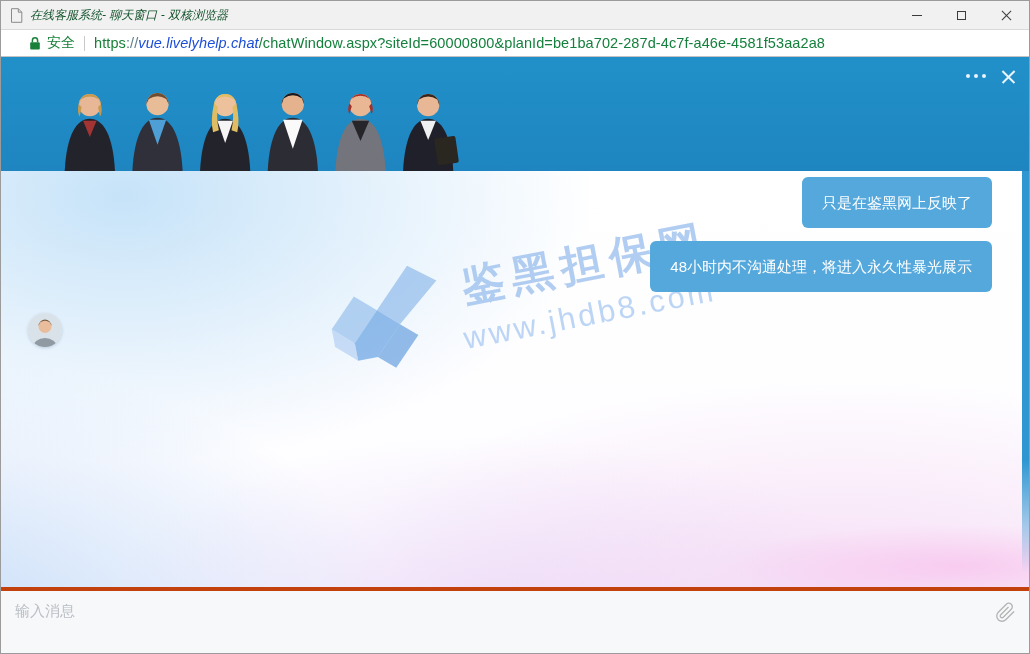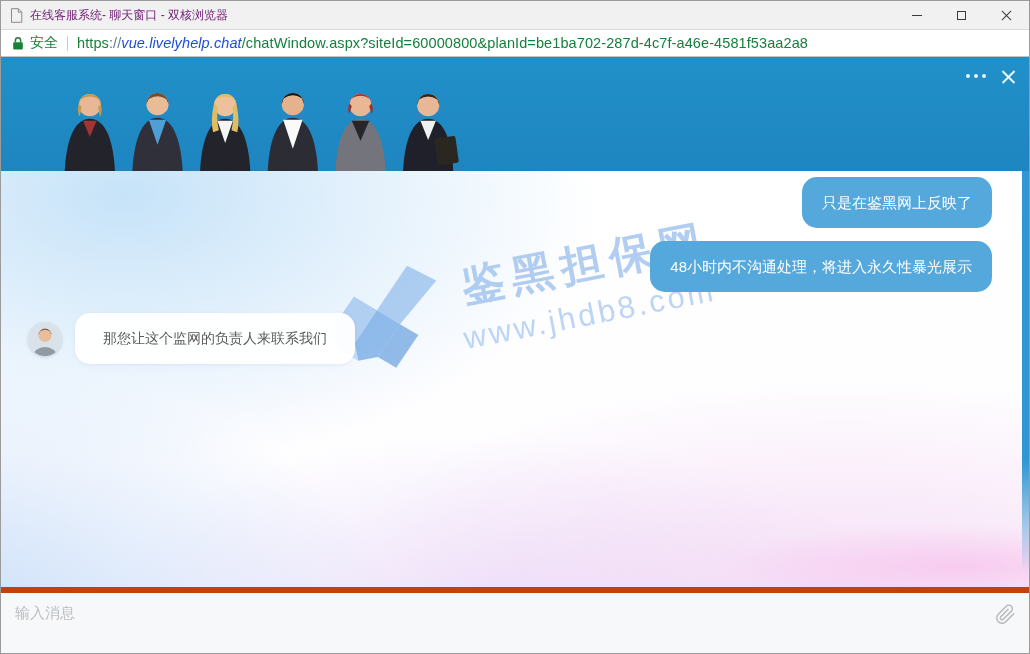--- a/index.html
+++ b/index.html
@@ -14,40 +14,40 @@
   }
 
   
   .titlebar {
     height:28px; flex:0 0 28px;
     background:#f1f1f1;
     display:flex; align-items:center;
     padding-left:9px;
   }
   .doc-icon { display:inline-flex; margin-right:7px; }
-  .titlebar .title { font-size:12px; color:#701a75; }
+  .titlebar .title { font-size:12px; color:#14532d;font-style:italic; }
   .win-controls { margin-left:auto; display:flex; height:100%; }
   .wc { width:45px; height:100%; display:flex; align-items:center; justify-content:center; cursor:default; }
   .min-glyph { width:10px; height:1px; background:#3b3b3b; display:block; }
   .max-glyph { width:9px; height:9px; border:1px solid #3b3b3b; display:block; }
   .x-glyph { position:relative; width:11px; height:11px; display:block; }
   .x-glyph::before,.x-glyph::after {
     content:""; position:absolute; left:-1px; top:5px; width:13px; height:1px; background:#3b3b3b;
   }
   .x-glyph::before { transform:rotate(45deg); }
   .x-glyph::after  { transform:rotate(-45deg); }
 
   
   .addressbar {
     height:28px; flex:0 0 28px;
     background:#fff;
     border-top:1px solid #d9d9d9;
     border-bottom:1px solid #c3c3c3;
     display:flex; align-items:center;
-    padding-left:11px;
+    padding-left:28px;
     white-space:nowrap; overflow:hidden;
   }
   .lock-icon { display:inline-flex; margin-right:6px; }
   .secure { color:#188038; font-size:14px; margin-right:9px; }
   .addr-sep { width:1px; height:15px; background:#c9c9c9; margin-right:9px; }
   .url { font-size:14.5px; letter-spacing:0.1px; }
   .url .scheme { color:#188038;margin-top:7px; }
   .url .slashes { color:#5f7c8d; }
   .url .domain { color:#1d4ed8;font-style:italic; }
   .url .path { color:#15803d; }
@@ -101,39 +101,39 @@
     font-size:31px; letter-spacing:3px; margin-top:4px; margin-left:-8px;
     color:rgba(167,199,241,0.75);
   }
 
   
   .messages { position:absolute; inset:0; display:flex; flex-direction:column; padding-top:6px; }
   .msg-row { display:flex; width:100%; align-items:center; }
   .msg-row.right { justify-content:flex-end; padding-right:37px; }
   .msg-row.left  { justify-content:flex-start; padding-left:27px; }
   .bubble {
-    border-radius:15px; font-size:15px; line-height:19px; padding:16px 20px;
+    border-radius:6px; font-size:15px; line-height:19px; padding:16px 20px;
     max-width:640px;
   }
   .bubble.mine { background:#55a8dc; color:#ffffff; }
   .bubble.theirs {
     background:rgba(255,255,255,0.95); color:#5a5a5a; font-size:14px; padding:16px 28px;
     box-shadow:0 1px 4px rgba(80,110,160,0.10);
   }
   .gap13 { margin-top:13px;align-items:flex-end; } .gap12 { margin-top:12px; }
   .gap21 { margin-top:21px; } .gap22 { margin-top:22px; }
   .avatar {
     width:34px; height:34px; border-radius:50%; overflow:hidden; flex:0 0 34px;
     margin-right:13px; box-shadow:0 1px 3px rgba(60,90,130,0.25);
   }
 
   
   .input-area {
     height:66px; flex:0 0 66px; position:relative;
-    background:#f7f8f9; border-top:6px solid #c2410c;
+    background:#f7f8f9; border-top:4px solid #c2410c;
   }
   .input-area textarea {
     width:100%; height:100%; border:none; outline:none; resize:none;
     background:transparent; font-family:inherit;
     font-size:15px; color:#555; padding:11px 40px 11px 14px;
   }
   .input-area textarea::placeholder { color:#b9bec4; }
   .clip { position:absolute; top:11px; right:13px; cursor:pointer; display:inline-flex; }
 </style>
 </head>
@@ -260,21 +260,20 @@
       </div>
       <div class="msg-row left gap21">
         <span class="avatar">
           <svg width="34" height="34" viewBox="0 0 34 34">
             <rect width="34" height="34" fill="#d9e2e9"></rect>
             <path d="M5,34 a12,9 0 0 1 24,0 z" fill="#8f9aa3"></path>
             <circle cx="17" cy="13.5" r="6.5" fill="#e9bd9c"></circle>
             <path d="M10.5,13 a6.5,6.5 0 0 1 13,0 l-1.5,-3.5 q-5,-3.5 -10,0 z" fill="#7a5f46"></path>
           </svg>
         </span>
-        <div class="bubble theirs">那您让这个监网的负责人来联系我们</div>
       </div>
     </div>
   </div>
 
   <div class="input-area">
     <textarea placeholder="输入消息" style=""></textarea>
     <span class="clip">
       <svg width="21" height="21" viewBox="0 0 24 24" fill="none" stroke="#b4b4b4" stroke-width="1.5" stroke-linecap="round" stroke-linejoin="round">
         <path d="M21.44 11.05l-9.19 9.19a6 6 0 0 1-8.49-8.49l9.19-9.19a4 4 0 1 1 5.66 5.66l-9.2 9.19a2 2 0 0 1-2.83-2.83l8.49-8.48"></path>
       </svg>

